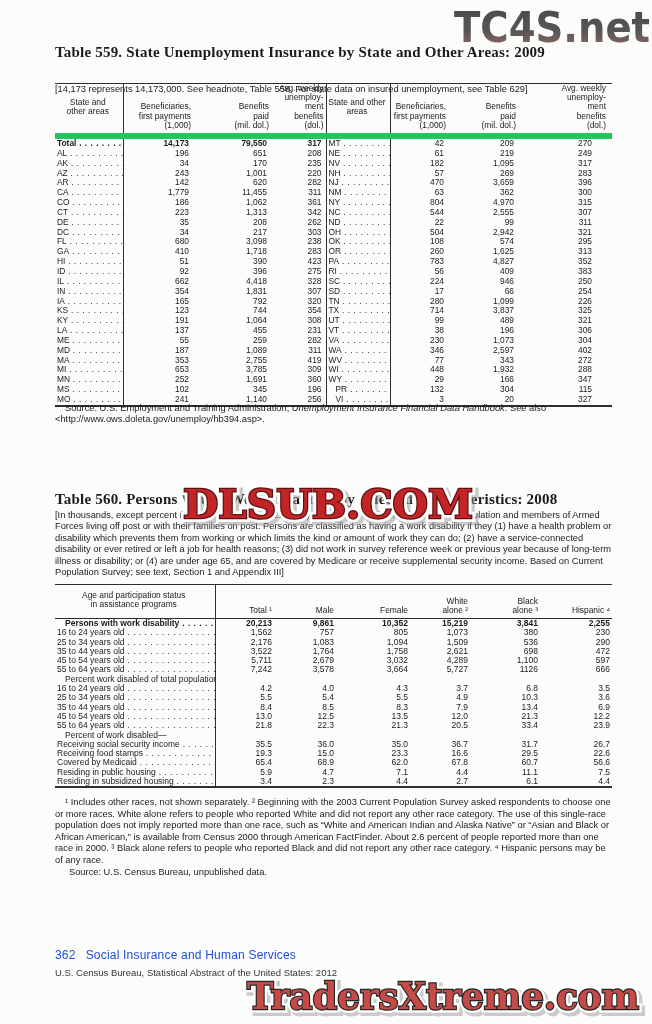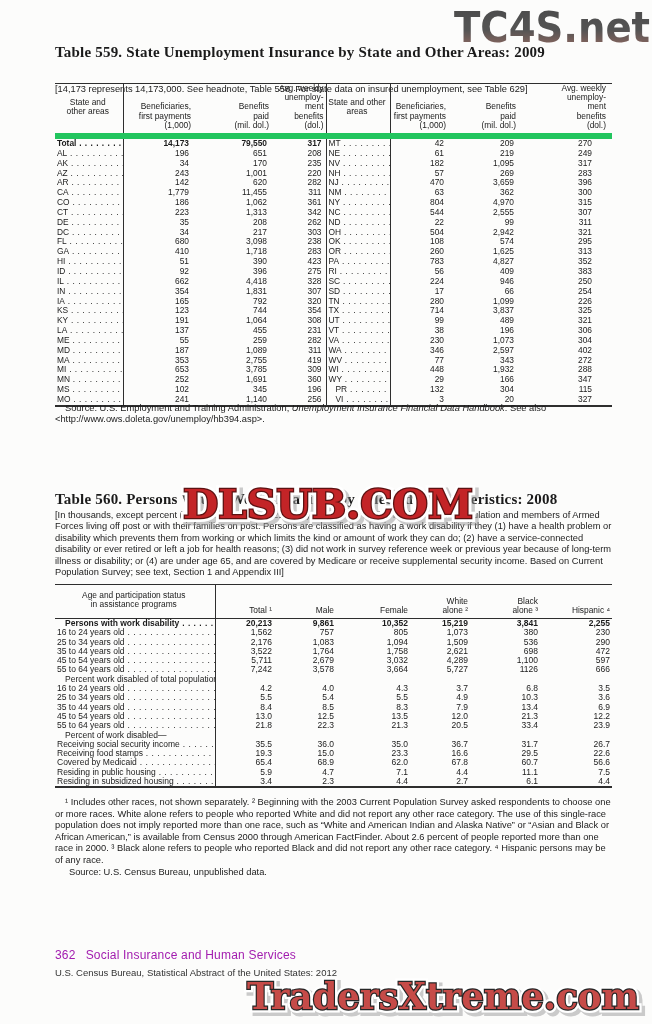--- a/index.html
+++ b/index.html
@@ -41,21 +41,21 @@
 
   
   .note-block{font-size:9.3px;line-height:11.2px;}
   #src559{top:403px;left:55px;width:557px;text-indent:10px;}
   #fnblock{top:797px;left:55px;width:557px;}
   #fn560{text-indent:10px;line-height:11.6px;margin:0;}
   #src560{text-indent:14px;line-height:11.6px;margin:0;}
   i{font-style:italic;}
 
   
-  #pgline{top:948px;left:55px;font-size:12px;color:#a21caf;letter-spacing:.2px;}
+  #pgline{top:948px;left:55px;font-size:12px;color:#1d4ed8;letter-spacing:.2px;}
   #pgline .sec{margin-left:10px;}
   #attr{top:967px;left:55px;width:557px;text-align:left;font-size:9.5px;color:#333;}
 
   
   #wm-top{top:1px;left:452px;}
   #wm-mid{top:477px;left:176px;}
   #wm-bot{top:968px;left:238px;}
 </style>
 </head>
 <body>

